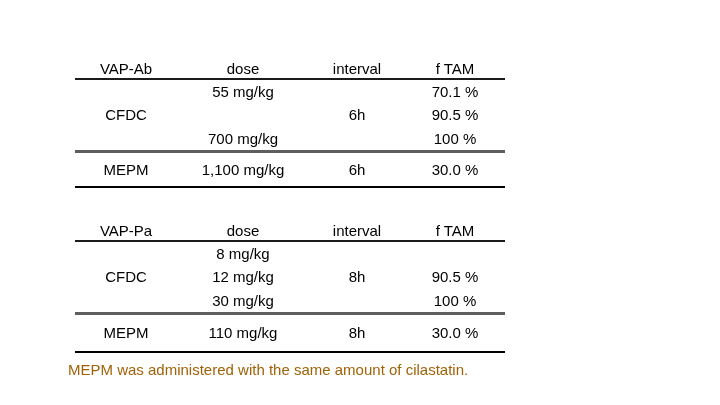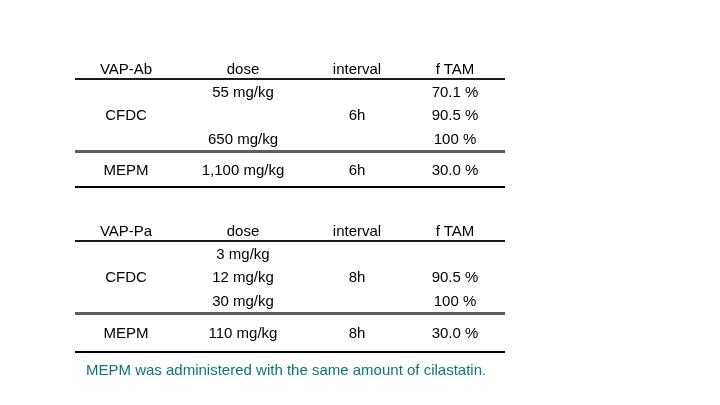--- a/index.html
+++ b/index.html
@@ -49,44 +49,44 @@
   .c1 { grid-column: 1; }
   .c2 { grid-column: 2; }
   .c3 { grid-column: 3; }
   .c4 { grid-column: 4; }
   .r1 { grid-row: 1; }
   .r2 { grid-row: 2; }
   .r3 { grid-row: 3; }
   .span3 { grid-row: 1 / span 3; }
   .footnote {
     position: absolute;
-    left: 86px;
+    left: 68px;
     top: 361px;
     margin: 0;
     font-size: 15px;
-    color: #0f766e;
+    color: #a16207;
     white-space: nowrap;
   }
 </style>
 </head>
 <body>
 
 <div class="stage">
 
   <section class="dtable" id="t1">
     <div class="grid thead">
       <div class="cell">VAP-Ab</div>
       <div class="cell">dose</div>
       <div class="cell">interval</div>
       <div class="cell">f TAM</div>
     </div>
     <div class="grid tbody">
       <div class="cell c1 span3">CFDC</div>
       <div class="cell c2 r1">55 mg/kg</div>
-      <div class="cell c2 r3">650 mg/kg</div>
+      <div class="cell c2 r3">700 mg/kg</div>
       <div class="cell c3 span3">6h</div>
       <div class="cell c4 r1">70.1 %</div>
       <div class="cell c4 r2">90.5 %</div>
       <div class="cell c4 r3">100 %</div>
     </div>
     <div class="grid mepm">
       <div class="cell">MEPM</div>
       <div class="cell">1,100 mg/kg</div>
       <div class="cell">6h</div>
       <div class="cell">30.0 %</div>
@@ -95,21 +95,21 @@
 
   <section class="dtable" id="t2">
     <div class="grid thead">
       <div class="cell">VAP-Pa</div>
       <div class="cell">dose</div>
       <div class="cell">interval</div>
       <div class="cell">f TAM</div>
     </div>
     <div class="grid tbody">
       <div class="cell c1 span3">CFDC</div>
-      <div class="cell c2 r1">3 mg/kg</div>
+      <div class="cell c2 r1">8 mg/kg</div>
       <div class="cell c2 r2">12 mg/kg</div>
       <div class="cell c2 r3">30 mg/kg</div>
       <div class="cell c3 span3">8h</div>
       <div class="cell c4 r2">90.5 %</div>
       <div class="cell c4 r3">100 %</div>
     </div>
     <div class="grid mepm">
       <div class="cell">MEPM</div>
       <div class="cell">110 mg/kg</div>
       <div class="cell">8h</div>

